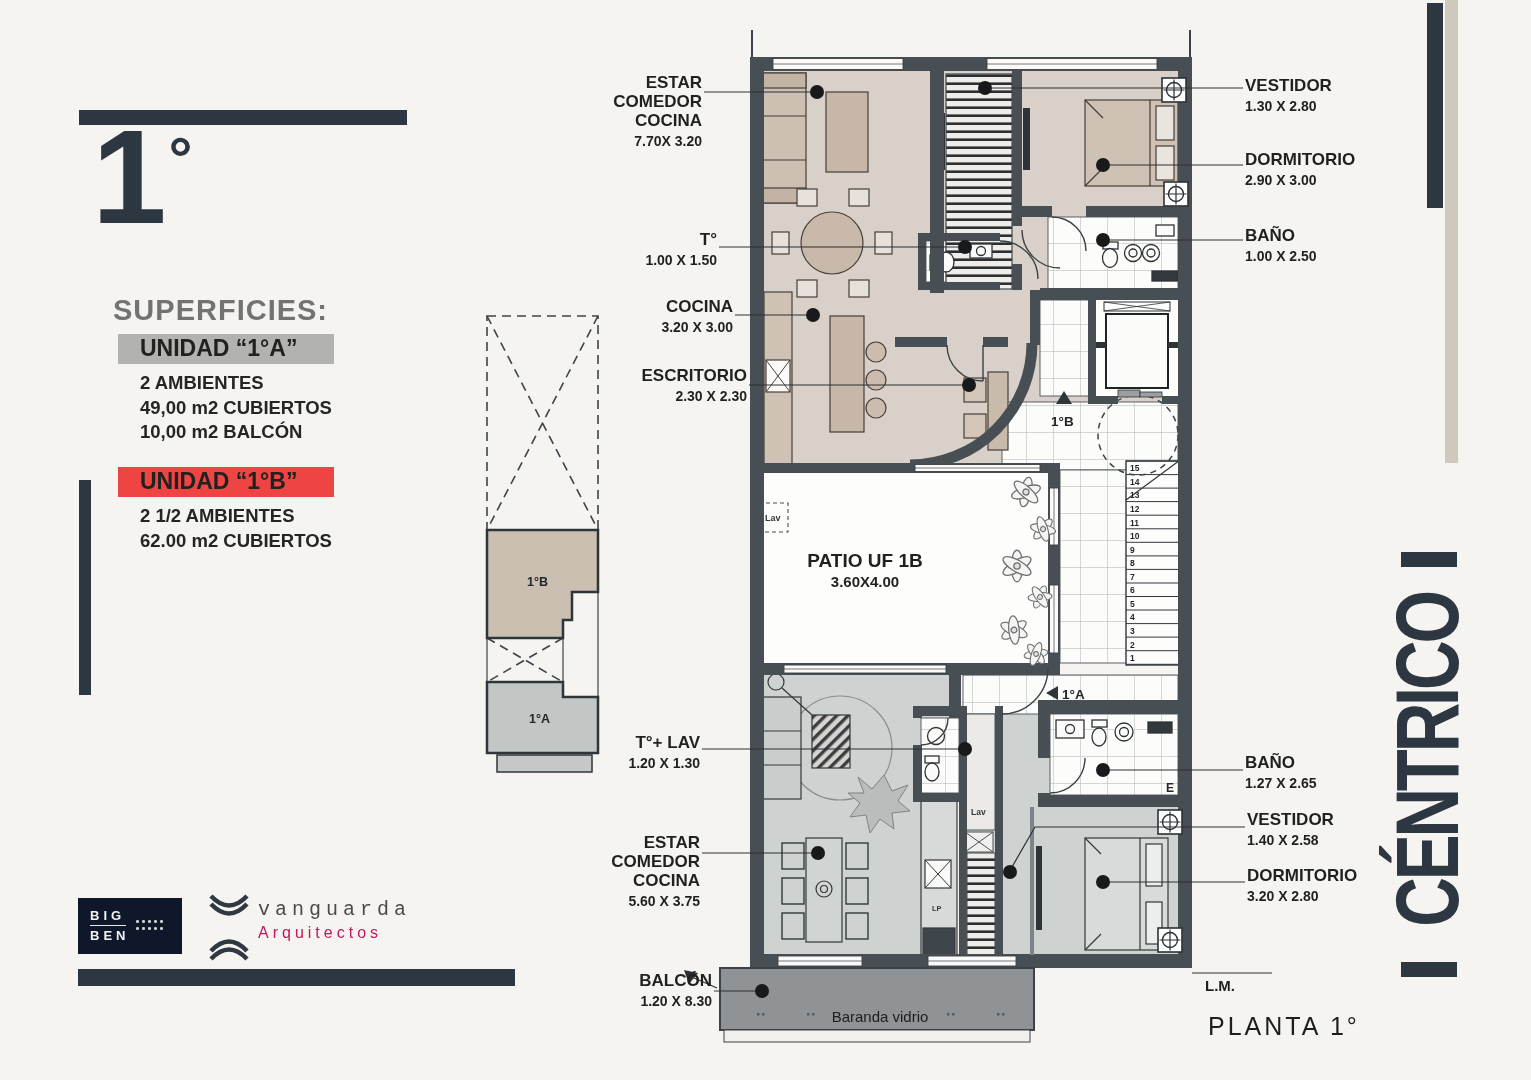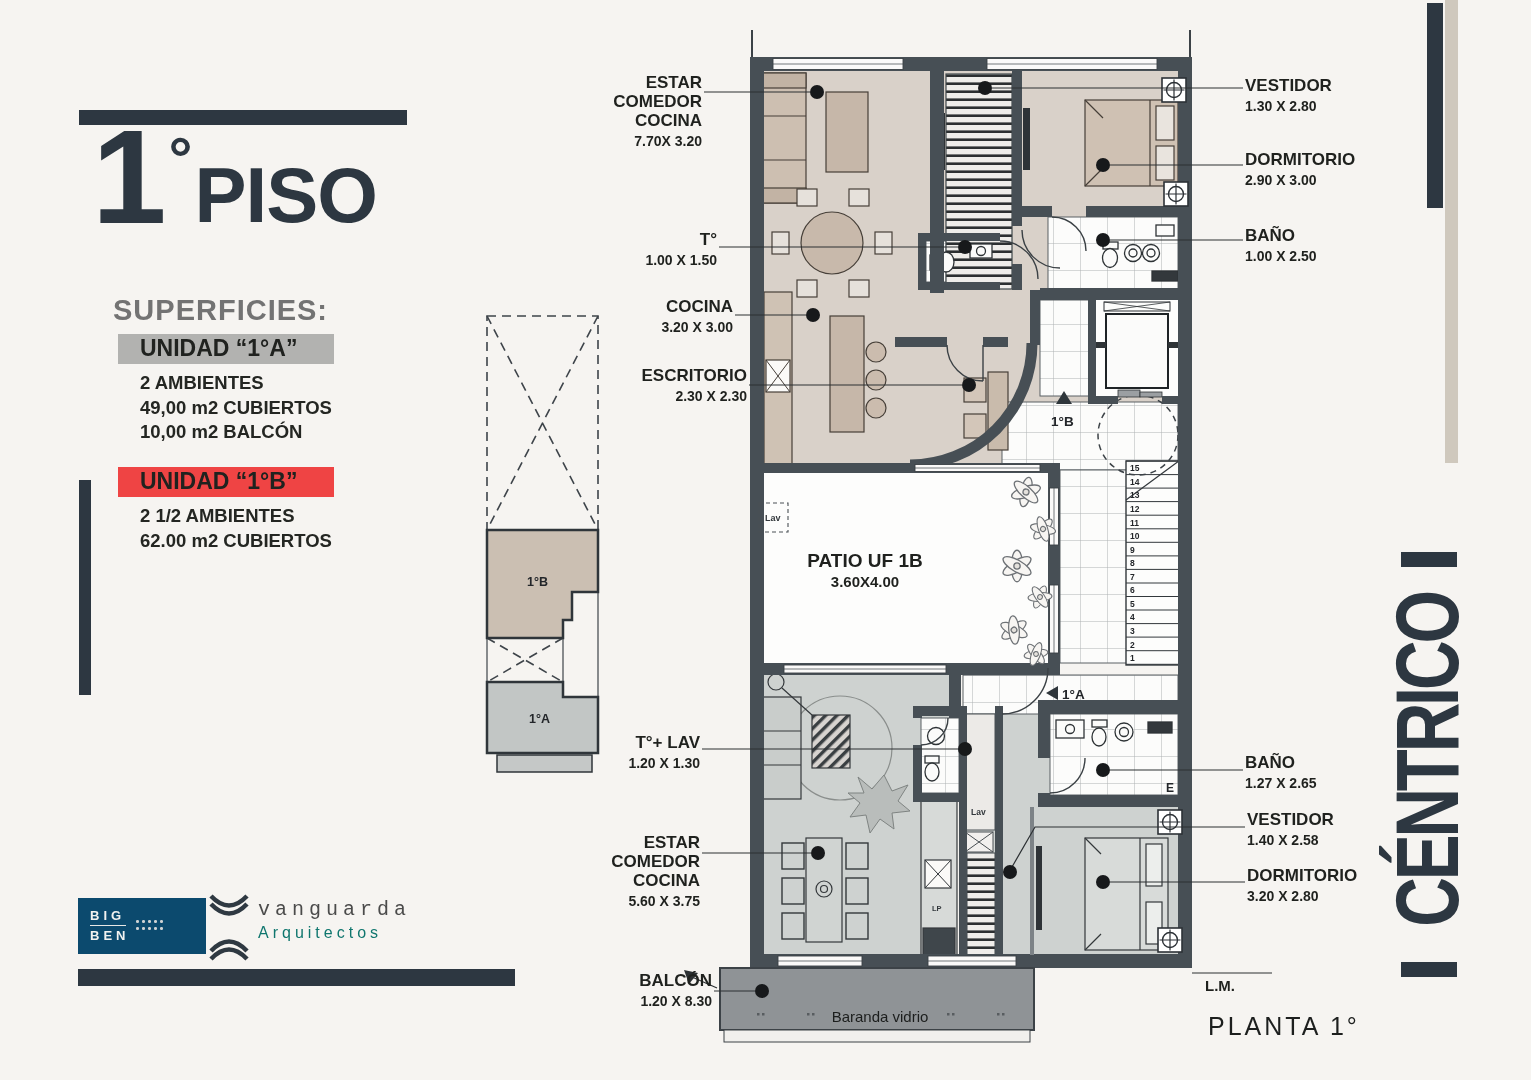--- a/index.html
+++ b/index.html
@@ -15,28 +15,28 @@
   .tword{font-size:78px;font-weight:800;margin-top:28px;letter-spacing:-1px;}
   .superf{left:113px;top:294px;font-size:29px;font-weight:800;letter-spacing:1px;color:#737373;}
   .unit{left:118px;}
   .unit .hdr{display:inline-block;font-size:23px;font-weight:800;color:#20221f;
              padding:1px 14px 2px 22px;min-width:180px;}
   .hl-a{background:#b2b2b0;}
   .hl-b{background:#ef4444;}
   .unit .lines{margin:7px 0 0 22px;font-size:18.5px;font-weight:700;line-height:24.5px;color:#242622;}
   .leftbar{left:79px;top:480px;width:12px;height:215px;background:#2d3741;}
   
-  .bigben{left:78px;top:898px;width:128px;height:56px;background:#0c4a6e;color:#f2f2f0;}
+  .bigben{left:78px;top:898px;width:104px;height:56px;background:#0f172a;color:#f2f2f0;}
   .bb-col{position:absolute;left:12px;top:9px;text-align:left;}
   .bb-line{position:absolute;left:12px;top:27px;width:36px;height:1px;background:#e8e8e6;}
   .bb-t{font-size:13px;font-weight:700;letter-spacing:4px;line-height:18px;}
   .bb-dots{position:absolute;left:58px;top:22px;width:40px;height:12px;}
   .bb-dots i{position:absolute;width:2.5px;height:2.5px;background:#cfd3d4;border-radius:50%;}
   .vg-name{left:258px;top:898px;font-size:20px;letter-spacing:5px;color:#4b4b4b;font-family:Liberation Mono, monospace;}
-  .vg-sub{left:258px;top:924px;font-size:16px;letter-spacing:4px;color:#0f766e;}
+  .vg-sub{left:258px;top:924px;font-size:16px;letter-spacing:4px;color:#be185d;}
   .botbar{left:78px;top:969px;width:437px;height:17px;background:#2d3741;}
   
   .bar-dark{left:1427px;top:3px;width:16px;height:205px;background:#2d3741;}
   .bar-tan{left:1445px;top:0;width:13px;height:463px;background:#cfc8bd;}
   .centrico{left:1376px;top:545px;width:104px;height:430px;}
   .centrico .txt{position:absolute;left:50%;top:50%;
     transform:translate(-50%,-50%) rotate(-90deg) scale(0.82,1.05);
     font-size:84px;font-weight:800;letter-spacing:-4px;color:#2d3741;white-space:nowrap;}
   .cbar{position:absolute;background:#2d3741;width:56px;height:15px;left:1401px;}
   
@@ -400,21 +400,20 @@
     <path d="M211 904 Q229 923 247 904"></path>
     <path d="M211 951 Q229 932 247 951"></path>
     <path d="M211 959 Q229 940 247 959"></path>
   </g>
 </svg>
 
 <div class="ov topbar"></div>
 <div class="ov title">
   <span class="t1">1</span>
   <span class="tdeg">°</span>
-  <span class="tword">PISO</span>
 </div>
 <div class="ov superf">SUPERFICIES:</div>
 
 <div class="ov unit" style="top:334px;">
   <span class="hdr hl-a">UNIDAD “1°A”</span>
   <div class="lines">
     <div>2 AMBIENTES</div>
     <div>49,00 m2 CUBIERTOS</div>
     <div>10,00 m2 BALCÓN</div>
   </div>

